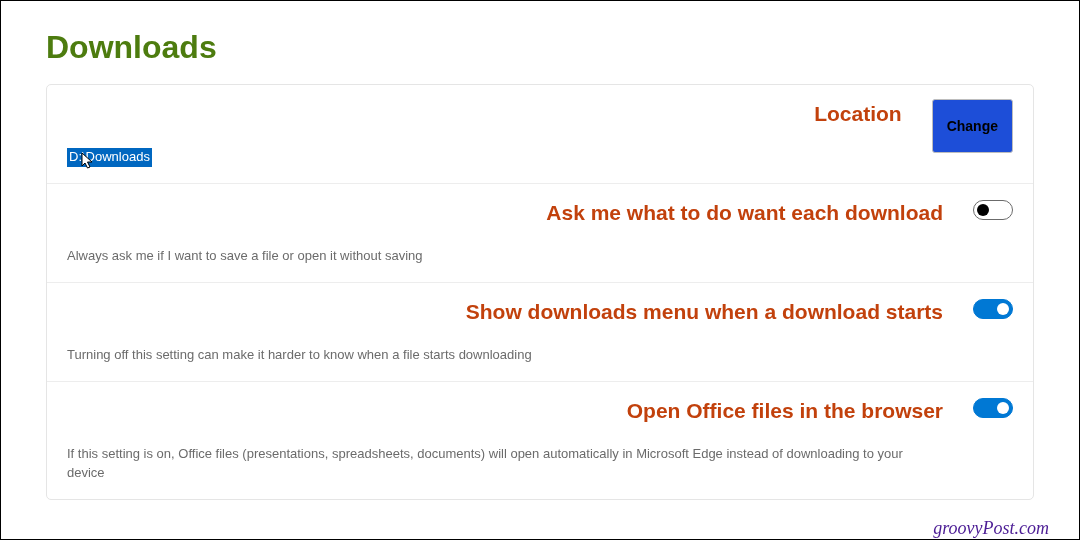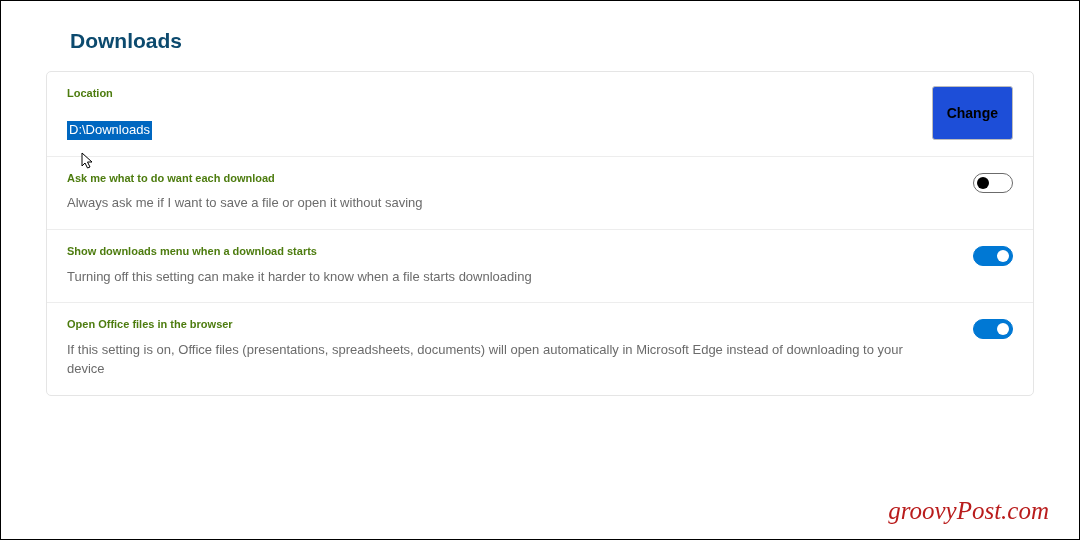--- a/index.html
+++ b/index.html
@@ -13,25 +13,24 @@
       width: 1080px;
       height: 540px;
       border: 1px solid #000;
       position: relative;
       overflow: hidden;
     }
     .page {
       padding: 28px 45px 0 45px;
     }
     .page-title {
-      font-size: 21px;
+      font-size: 32px;
       font-weight: 600;
-      color: #0c4a6e;
+      color: #4d7c0f;
       margin-bottom: 18px;
-      margin-left: 24px;
     }
     .settings-card {
       border: 1px solid #e5e5e5;
       border-radius: 5px;
       background: #fff;
     }
     .setting-row {
       display: flex;
       justify-content: space-between;
       align-items: flex-start;
@@ -39,29 +38,30 @@
       border-bottom: 1px solid #ededed;
     }
     .setting-row:last-child {
       border-bottom: none;
     }
     .setting-text {
       flex: 1;
       padding-right: 30px;
     }
     .setting-title {
-      font-size: 11px;
+      font-size: 21px;
       font-weight: 600;
-      color: #4d7c0f;
+      color: #c2410c;
       line-height: 1.4;
+      text-align: right;
     }
     .setting-desc {
       font-size: 13px;
       color: #6b6b6b;
-      margin-top: 8px;
+      margin-top: 20px;
       line-height: 1.45;
     }
     .location-path {
       display: inline-block;
       background: #0067c0;
       color: #fff;
       font-size: 13px;
       padding: 0 2px;
       margin-top: 20px;
       line-height: 1.4;
@@ -117,26 +117,26 @@
     .cursor {
       position: absolute;
       left: 80px;
       top: 151px;
       width: 14px;
       height: 18px;
       pointer-events: none;
     }
     .watermark {
       position: absolute;
-      bottom: 14px;
+      bottom: 0;
       right: 30px;
       font-family: Georgia, "Times New Roman", serif;
       font-style: italic;
-      font-size: 25px;
-      color: #b91c1c;
+      font-size: 18px;
+      color: #4c1d95;
     }
   </style>
 </head>
 <body>
 
 <div class="page">
   <h1 class="page-title">Downloads</h1>
 
   <div class="settings-card">
 

